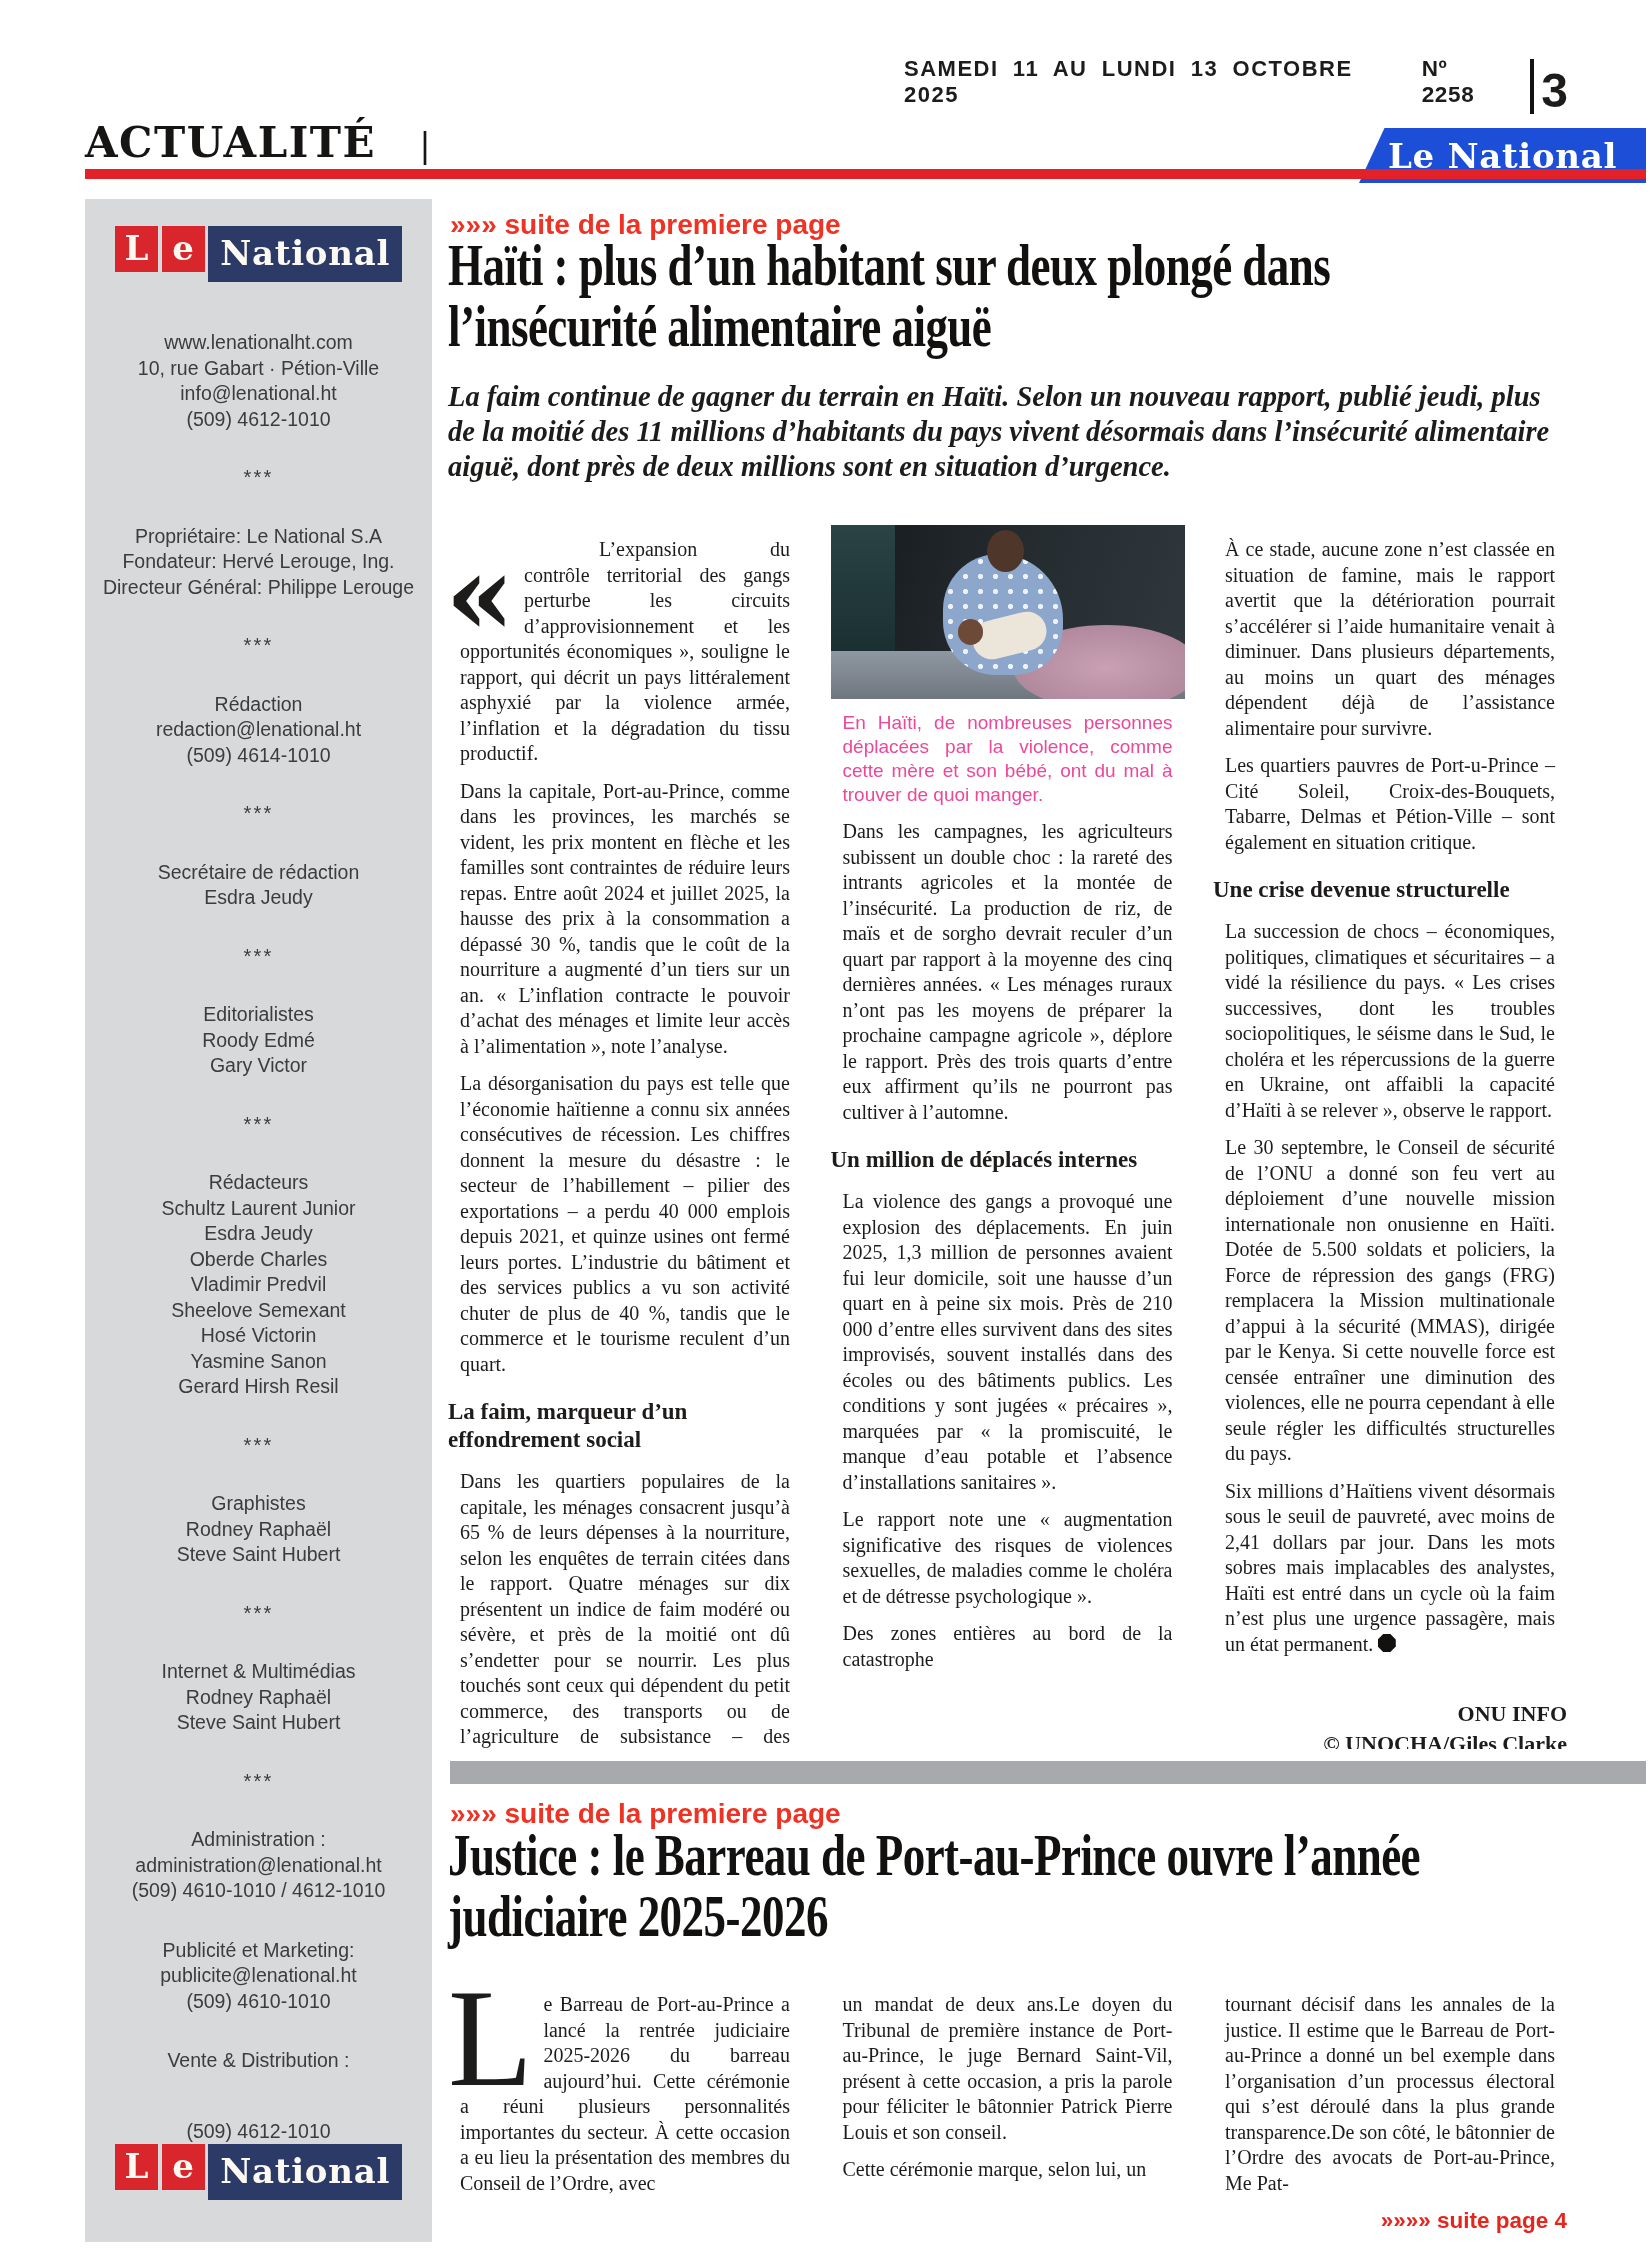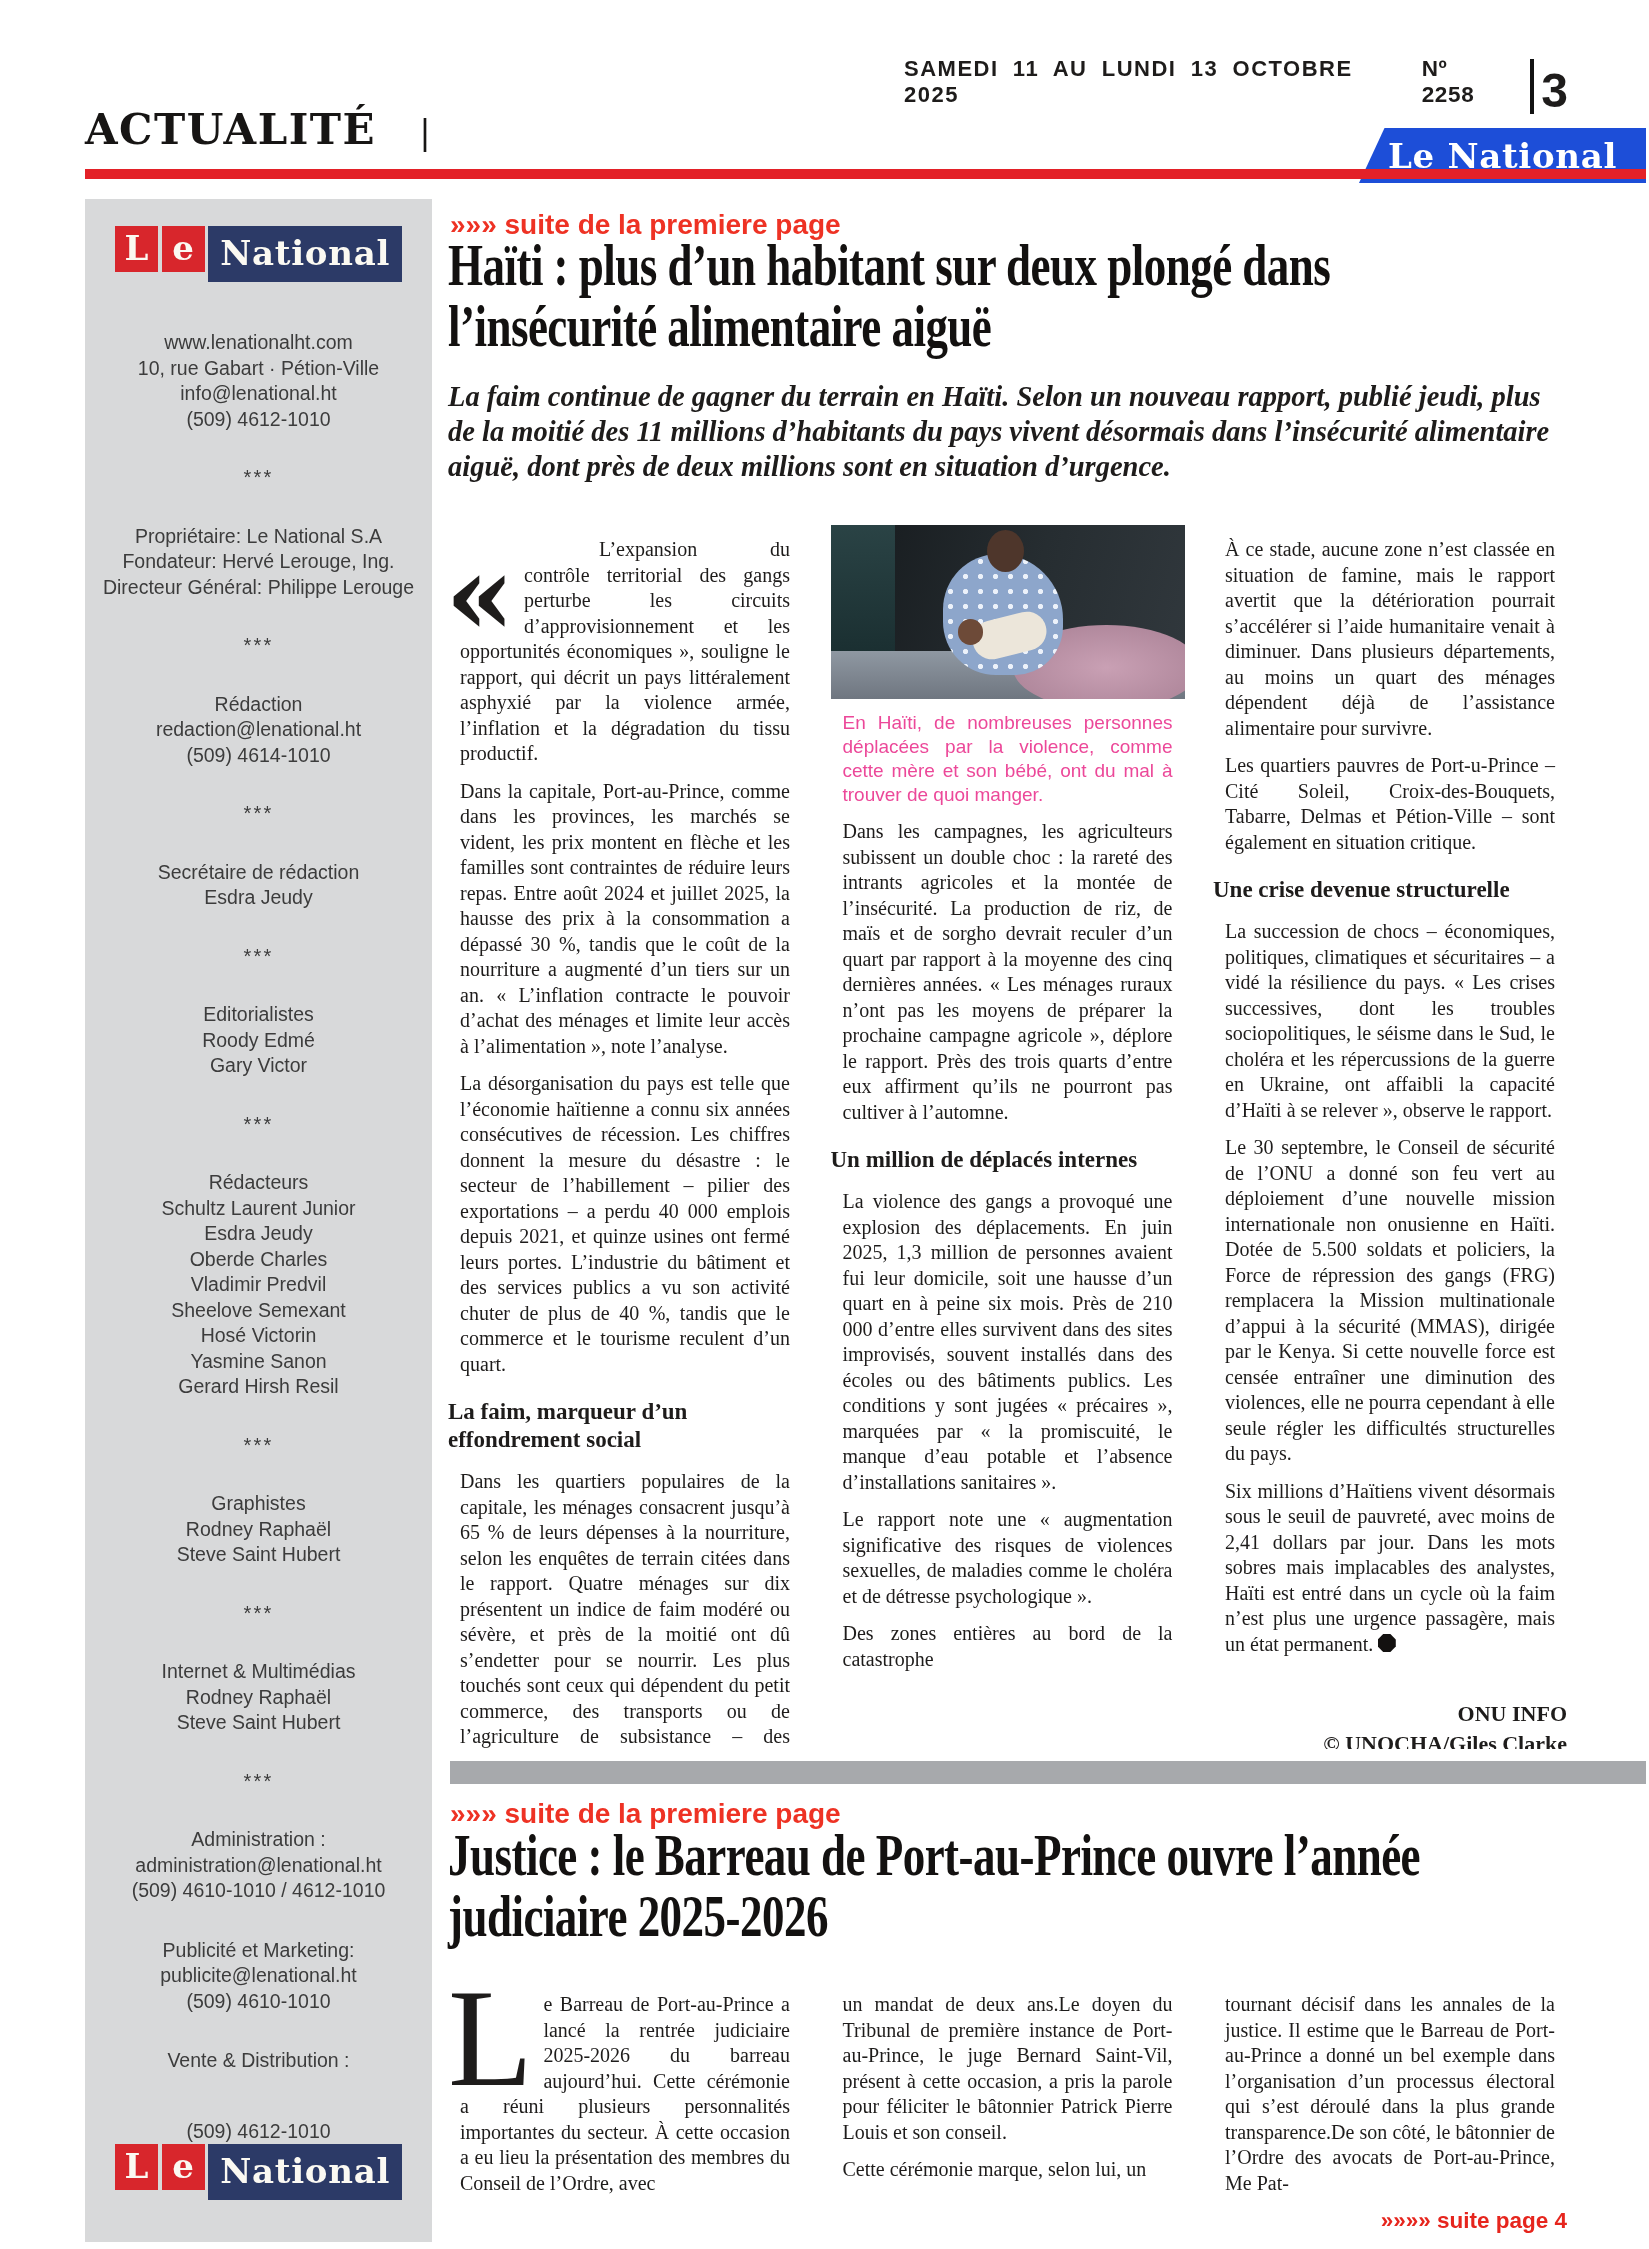--- a/index.html
+++ b/index.html
@@ -8,21 +8,21 @@
 
   
   .hdr-row{position:absolute;top:56px;left:904px;width:664px;display:flex;align-items:flex-end;
            font-family:"Liberation Sans",sans-serif;font-weight:bold;}
   .hdr-date{font-size:22px;letter-spacing:1.5px;word-spacing:6.7px;margin-bottom:6px;}
   .hdr-spacer{flex:1;}
   .hdr-issue{font-size:22.5px;letter-spacing:0.7px;margin-bottom:6px;}
   .hdr-pagegroup{display:flex;align-items:flex-end;margin-left:22.5px;border-left:4.5px solid #121212;padding-left:7.5px;height:55px;}
   .hdr-pagenum{font-size:48px;line-height:46px;font-weight:800;}
 
-  .section-title{position:absolute;left:85px;top:105px;margin:0;font-family:"DejaVu Serif",serif;
+  .section-title{position:absolute;left:85px;top:118px;margin:0;font-family:"DejaVu Serif",serif;
                  font-weight:bold;font-size:42px;letter-spacing:1.5px;color:#171514;}
   .section-title .pipe{font-weight:400;font-size:34px;margin-left:43px;letter-spacing:0;}
 
   .red-banner{position:absolute;top:128px;left:1359px;width:287px;height:55px;background:#1d4ed8;
               clip-path:polygon(25.5px 0,100% 0,100% 100%,0 100%);display:flex;align-items:center;justify-content:center;}
   .red-banner span{color:#fff;font-family:"DejaVu Serif",serif;font-weight:bold;font-size:34px;letter-spacing:0.7px;}
   .red-rule{position:absolute;top:169px;left:85px;width:1561px;height:9.7px;background:#e32128;}
 
   
   .sidebar{position:absolute;left:85px;top:199px;width:347px;height:2043px;background:#d8d9da;

